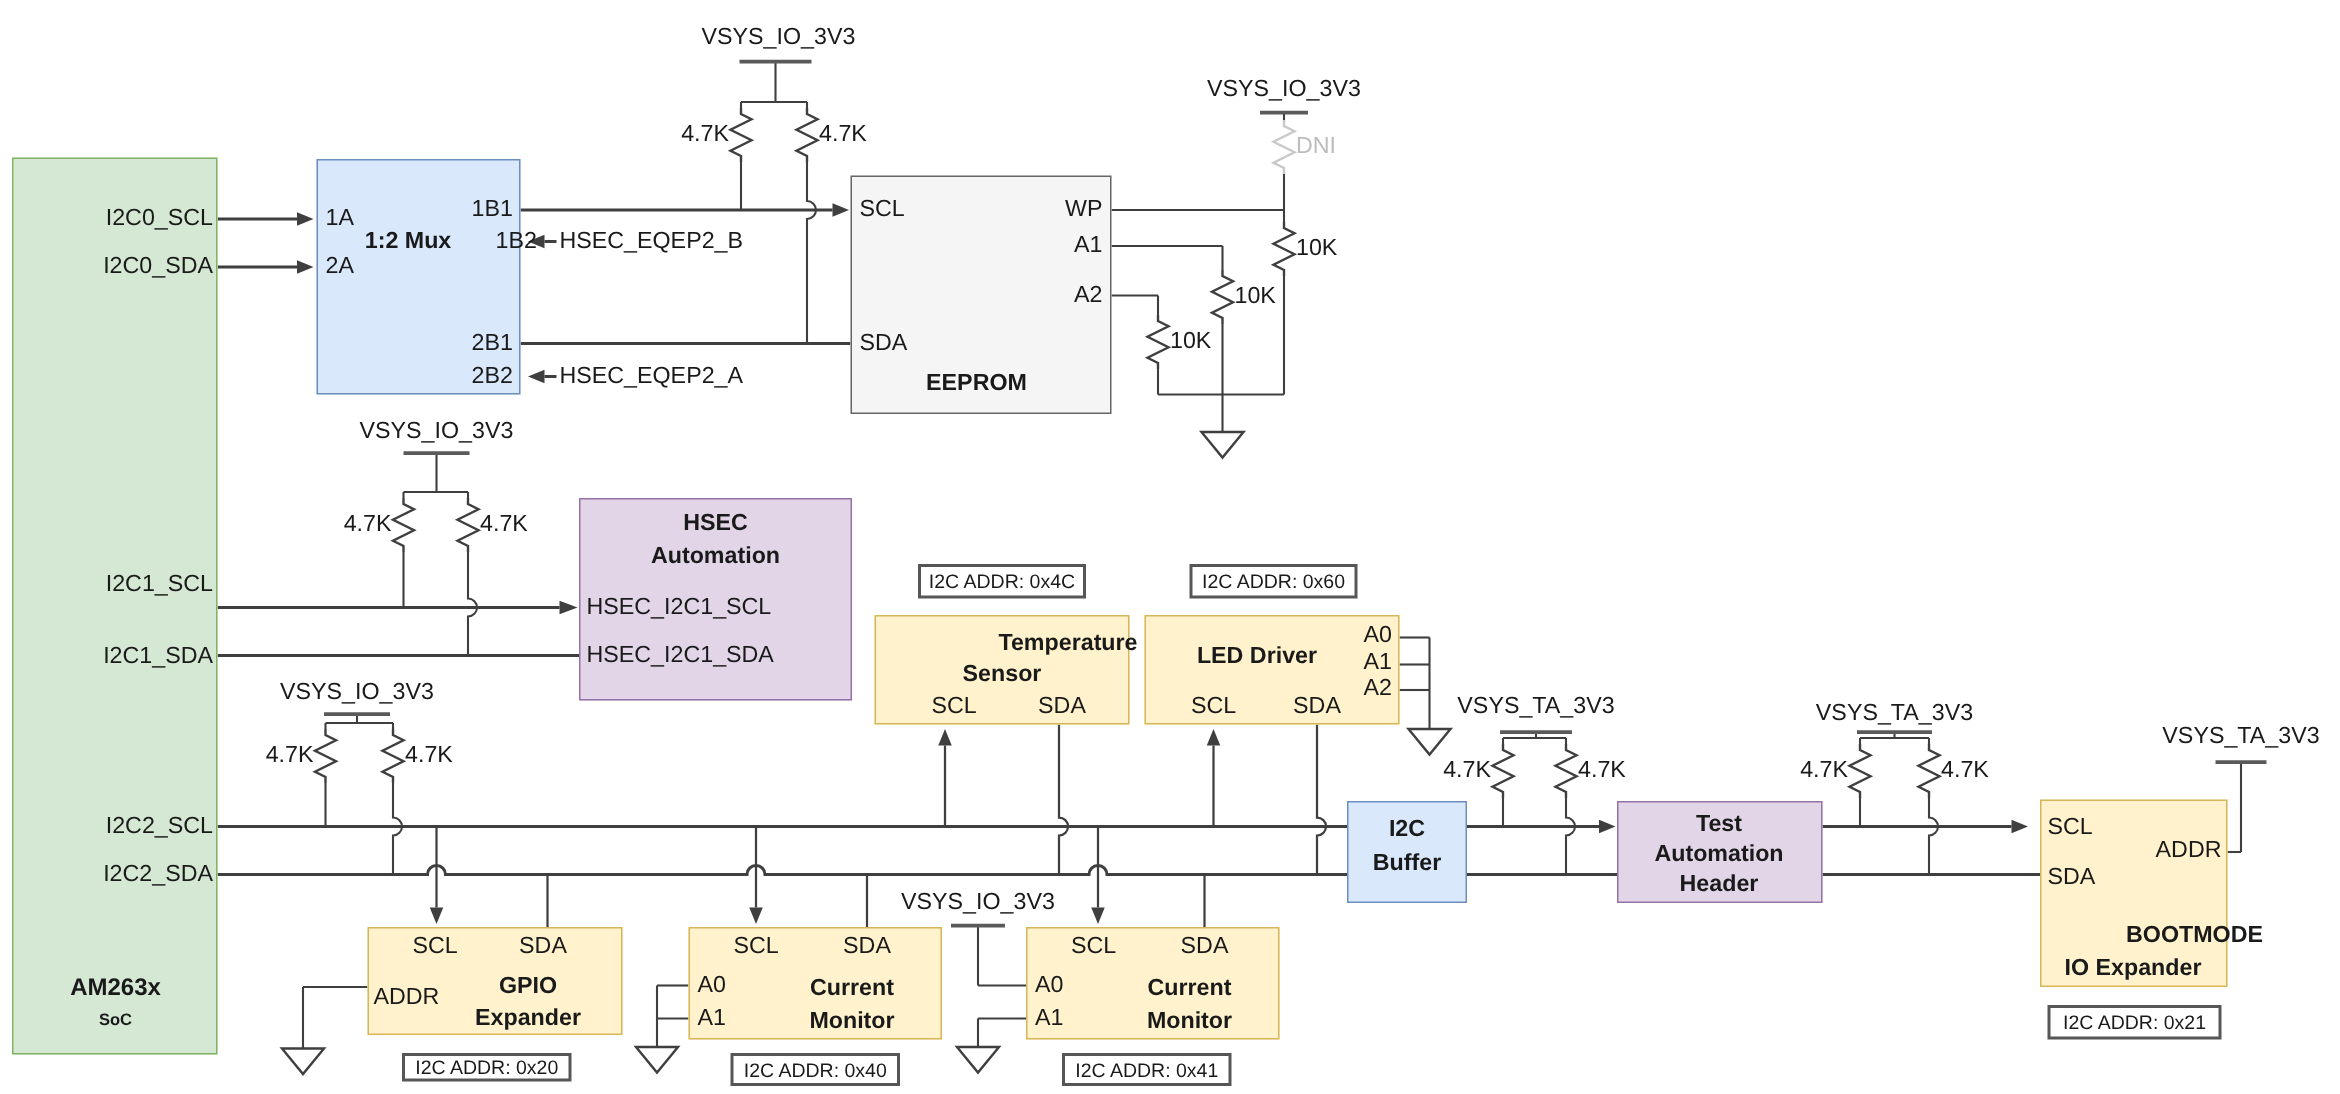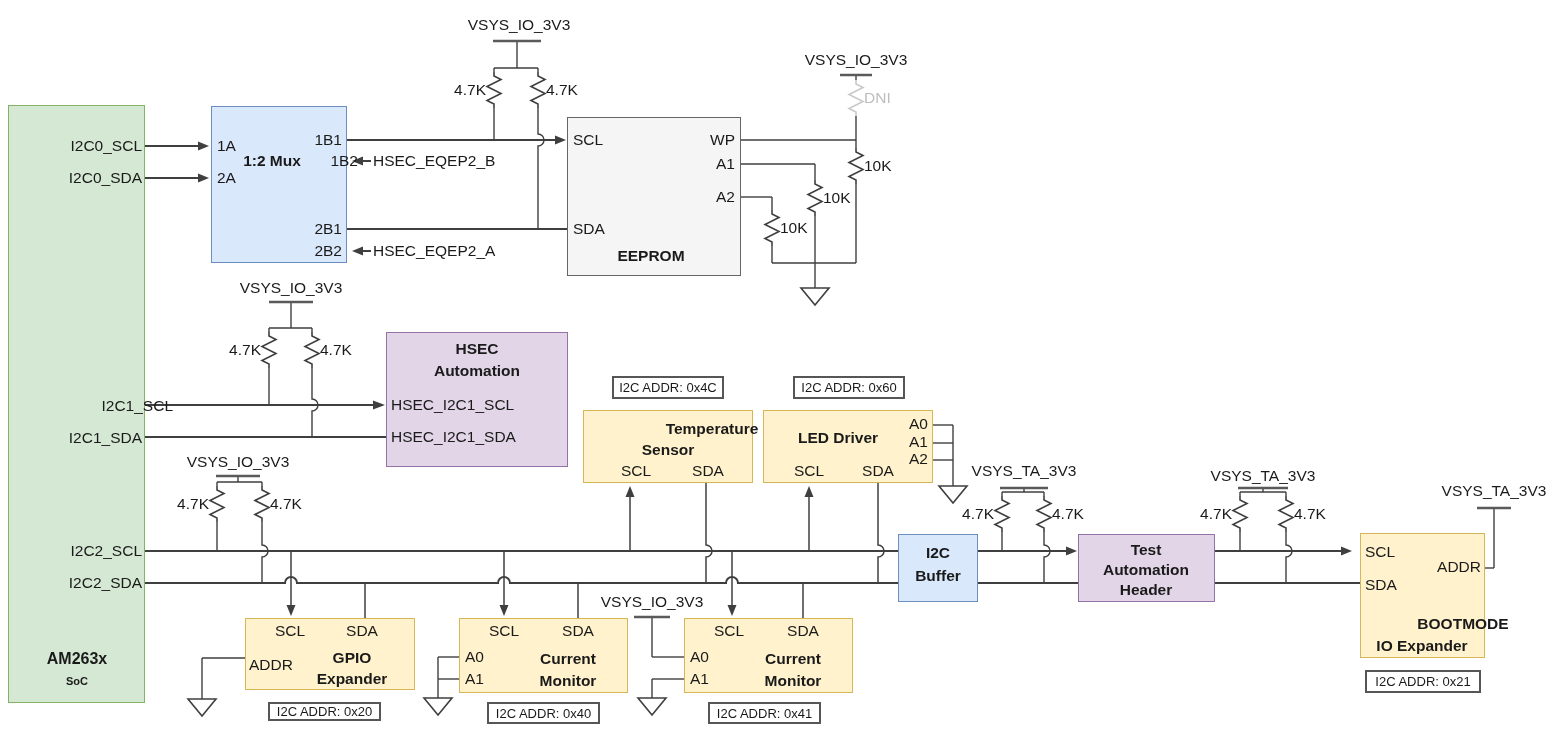--- a/index.html
+++ b/index.html
@@ -187,21 +187,21 @@
   <div class="box yellow" style="left:763px;top:410px;width:170px;height:73px;"></div>
   <div class="box yellow" style="left:245px;top:618px;width:170px;height:72px;"></div>
   <div class="box yellow" style="left:459px;top:618px;width:169px;height:75px;"></div>
   <div class="box yellow" style="left:684px;top:618px;width:169px;height:75px;"></div>
   <div class="box blue" style="left:898px;top:534px;width:80px;height:68px;"></div>
   <div class="box purple" style="left:1078px;top:534px;width:137px;height:68px;"></div>
   <div class="box yellow" style="left:1360px;top:533px;width:125px;height:125px;"></div>
 
   <div class="lbl r" style="left:142px;top:146px;">I2C0_SCL</div>
   <div class="lbl r" style="left:142px;top:178px;">I2C0_SDA</div>
-  <div class="lbl r" style="left:142px;top:406px;margin-left:31px;">I2C1_SCL</div>
+  <div class="lbl r" style="left:142px;top:390px;">I2C1_SCL</div>
   <div class="lbl r" style="left:142px;top:438px;">I2C1_SDA</div>
   <div class="lbl r" style="left:142px;top:551px;">I2C2_SCL</div>
   <div class="lbl r" style="left:142px;top:583px;">I2C2_SDA</div>
   <div class="lbl c b" style="left:77px;top:659px;font-size:16px;">AM263x</div>
   <div class="lbl c b" style="left:77px;top:681px;font-size:11px;text-align:center;">SoC</div>
 
   <div class="lbl l" style="left:217px;top:146px;">1A</div>
   <div class="lbl l" style="left:217px;top:178px;">2A</div>
   <div class="lbl r" style="left:342px;top:140px;">1B1</div>
   <div class="lbl r" style="left:358px;top:161px;">1B2</div>

